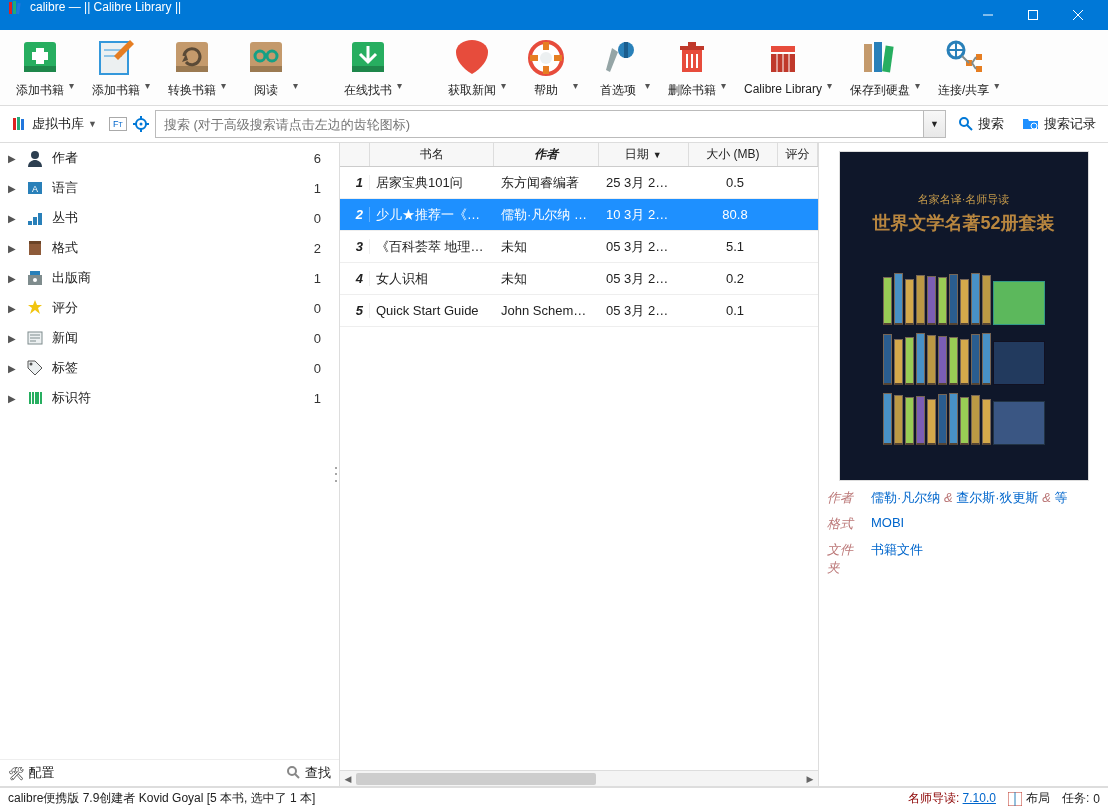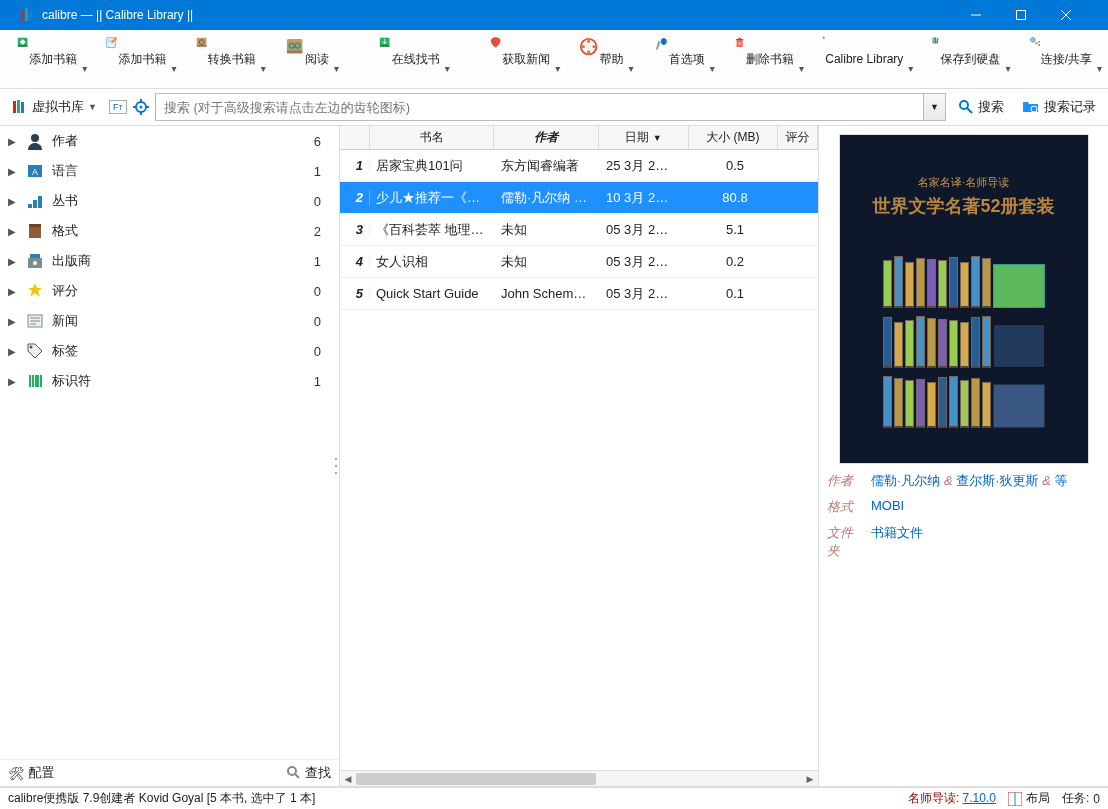--- a/index.html
+++ b/index.html
@@ -1,28 +1,28 @@
 <!DOCTYPE html>
 <html><head>
 <meta charset="utf-8">
 <style>
 * { margin: 0; padding: 0; box-sizing: border-box; font-family: "Microsoft YaHei", "Segoe UI", sans-serif; }
 html, body { height: 100%; }
 body { display: flex; flex-direction: column; font-size: 13px; background: #fff; color: #222; }
 
 
-.titlebar { height: 30px; background: #0078d7; color: #fff; display: flex; align-items: center; padding: 0 20px; }
+.titlebar { height: 30px; background: #0078d7; color: #fff; display: flex; align-items: flex-start; padding: 0 8px; }
 .titlebar .icon { width: 16px; height: 16px; margin-right: 6px; }
 .titlebar .title { flex: 1; font-size: 12px; }
 .win-controls { display: flex; }
 .win-btn { width: 45px; height: 30px; display: flex; align-items: center; justify-content: center; color: #fff; }
 
 
 .toolbar { display: flex; gap: 8px; padding: 4px 6px; border-bottom: 1px solid #ddd; background: #fdfdfd; flex-wrap: nowrap; }
-.tool-btn { display: flex; flex-direction: row; align-items: center; min-width: 56px; padding: 2px 10px; position: relative; }
+.tool-btn { display: flex; flex-direction: column; align-items: center; min-width: 56px; padding: 2px 10px; position: relative; }
 .tool-btn .ticon { width: 44px; height: 44px; margin-bottom: 2px; }
 .tool-btn .tlabel { font-size: 12px; white-space: nowrap; color: #222; }
 .tool-drop { position: absolute; right: 0; bottom: 10px; font-size: 10px; color: #555; }
 
 
 .searchrow { display: flex; align-items: center; gap: 6px; padding: 4px 6px; border-bottom: 1px solid #ddd; }
 .vlib { display: flex; align-items: center; gap: 4px; padding: 2px 6px; }
 .ft-icon { width: 18px; height: 14px; border: 1px solid #aaa; font-size: 9px; display:flex; align-items:center; justify-content:center; color:#06c; }
 .gear-small { color: #0078d7; }
 .search-input { flex: 1; height: 28px; border: 1px solid #bbb; padding: 0 8px; font-size: 13px; color: #888; }

